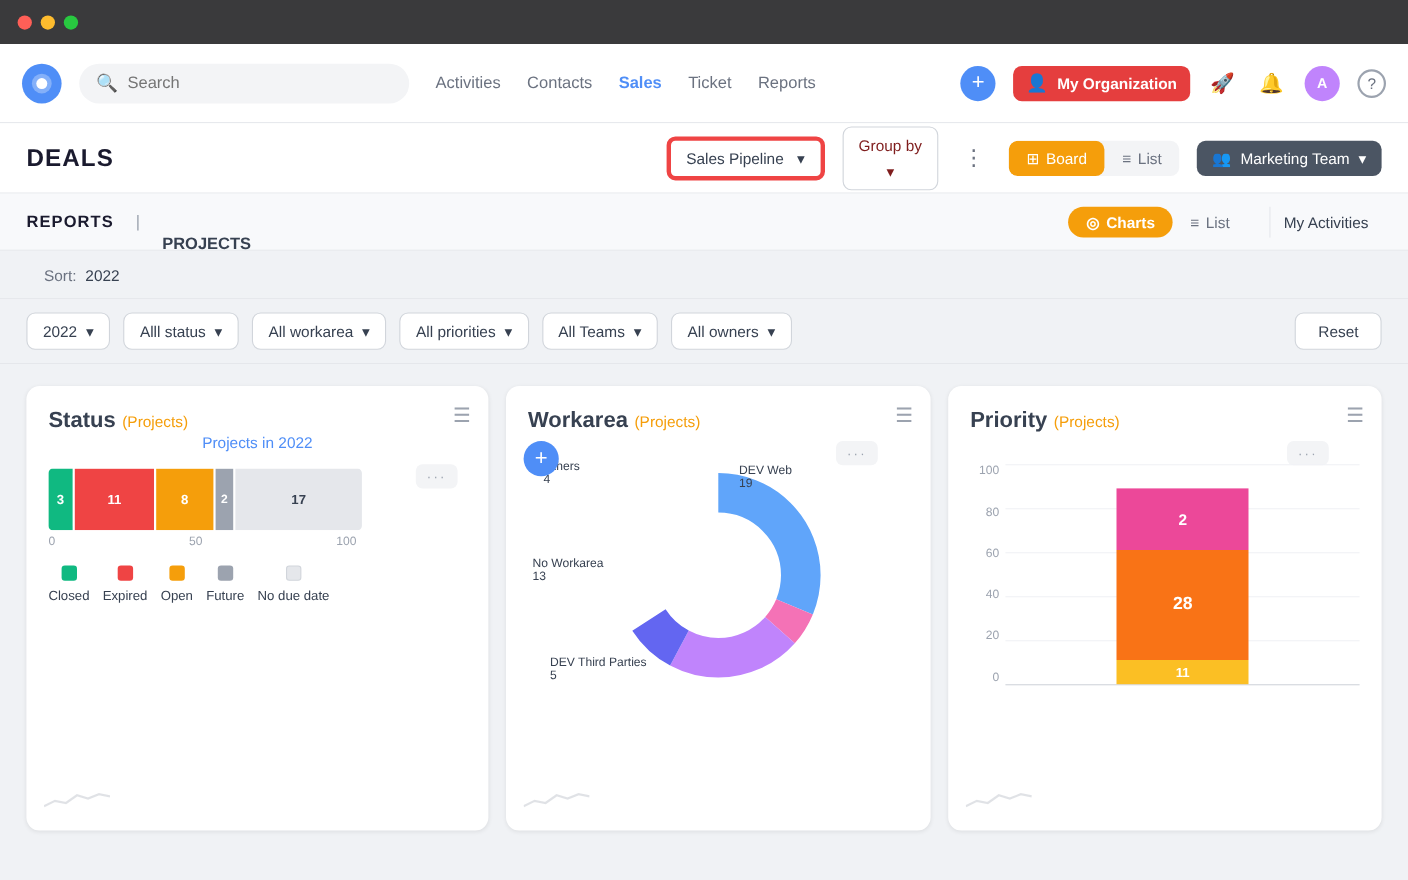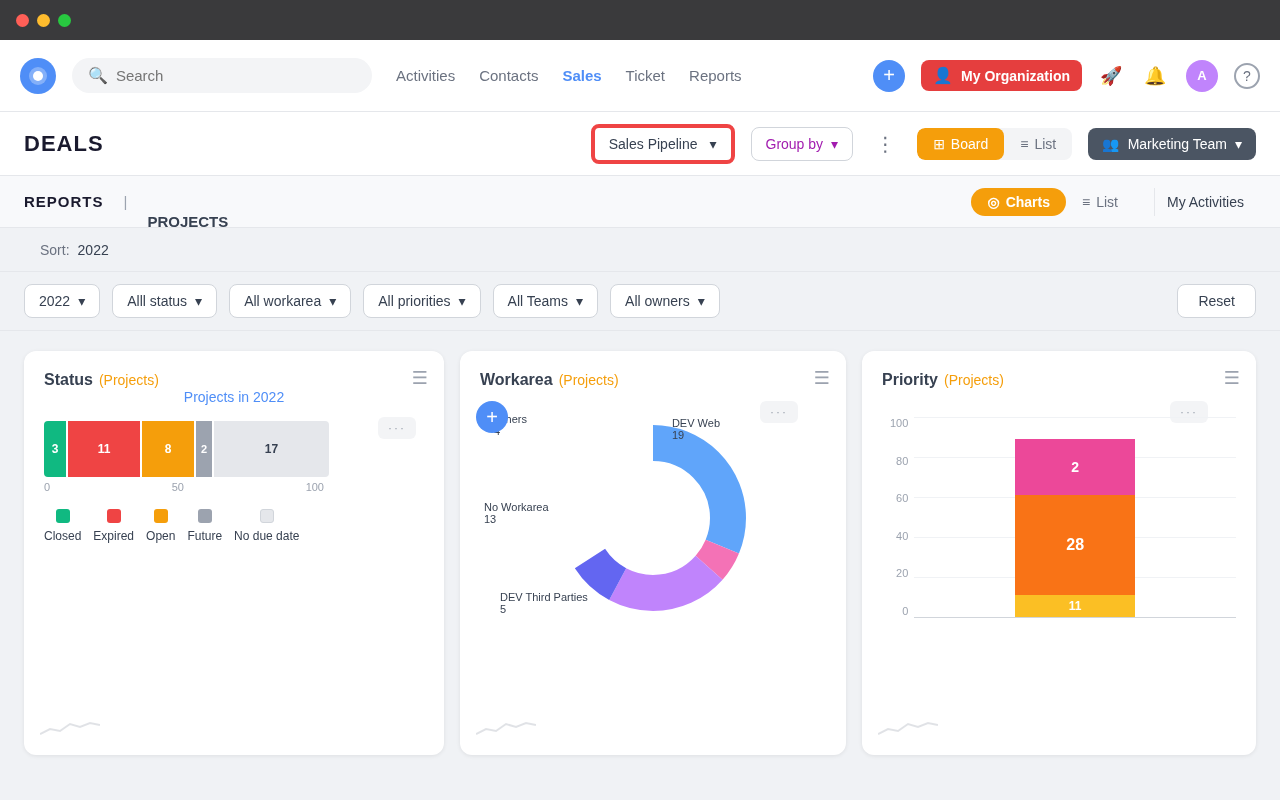--- a/index.html
+++ b/index.html
@@ -24,21 +24,21 @@
     .plus-btn { width: 32px; height: 32px; background: #4f8ef7; border-radius: 50%; display: flex; align-items: center; justify-content: center; color: white; font-size: 20px; cursor: pointer; }
     .org-btn { display: flex; align-items: center; gap: 8px; background: #e53e3e; border-radius: 8px; padding: 6px 12px; color: white; font-size: 14px; font-weight: 600; cursor: pointer; }
     .nav-icon { width: 28px; height: 28px; display: flex; align-items: center; justify-content: center; color: #6b7280; cursor: pointer; font-size: 18px; }
     .avatar { width: 32px; height: 32px; border-radius: 50%; background: #c084fc; display: flex; align-items: center; justify-content: center; color: white; font-size: 13px; font-weight: bold; overflow: hidden; cursor: pointer; }
 
     
     .deals-bar { background: #fff; height: 64px; display: flex; align-items: center; padding: 0 24px; gap: 16px; border-bottom: 1px solid #e5e7eb; }
     .deals-title { font-size: 22px; font-weight: 700; color: #1a1a2e; letter-spacing: 1px; }
     .deals-spacer { flex: 1; }
     .pipeline-select { display: flex; align-items: center; gap: 12px; border: 4px solid #ef4444; border-radius: 8px; padding: 8px 14px; font-size: 14px; color: #374151; background: #fff; cursor: pointer; }
-    .groupby-select { display: flex; align-items: center; gap: 8px; border: 1px solid #d1d5db; border-radius: 8px; padding: 8px 14px; font-size: 14px; color: #a21caf; background: #fff; cursor: pointer; }
+    .groupby-select { display: flex; align-items: center; gap: 8px; border: 1px solid #d1d5db; border-radius: 8px; padding: 8px 14px; font-size: 14px; color: #7f1d1d; background: #fff; cursor: pointer; flex-direction: column; }
     .dots-btn { width: 32px; height: 32px; display: flex; align-items: center; justify-content: center; color: #6b7280; cursor: pointer; font-size: 20px; }
     .view-toggle { display: flex; align-items: center; background: #f3f4f6; border-radius: 8px; overflow: hidden; }
     .view-btn { padding: 8px 16px; font-size: 14px; cursor: pointer; display: flex; align-items: center; gap: 6px; }
     .view-btn.active { background: #f59e0b; color: white; border-radius: 8px; }
     .view-btn.inactive { color: #6b7280; }
     .team-btn { display: flex; align-items: center; gap: 8px; background: #4b5563; border-radius: 8px; padding: 8px 14px; color: white; font-size: 14px; cursor: pointer; }
 
     
     .reports-bar { background: #f8f9fb; height: 52px; display: flex; align-items: center; padding: 0 24px; gap: 16px; border-bottom: 1px solid #e5e7eb; }
     .reports-label { font-size: 15px; font-weight: 700; color: #1a1a2e; letter-spacing: 1px; }
@@ -58,21 +58,21 @@
     
     .filters-bar { background: #f0f2f5; padding: 12px 24px; display: flex; align-items: center; gap: 12px; border-bottom: 1px solid #e5e7eb; }
     .filter-select { display: flex; align-items: center; gap: 8px; background: #fff; border: 1px solid #d1d5db; border-radius: 8px; padding: 8px 14px; font-size: 14px; color: #374151; cursor: pointer; }
     .reset-btn { background: #fff; border: 1px solid #d1d5db; border-radius: 8px; padding: 8px 20px; font-size: 14px; color: #374151; cursor: pointer; margin-left: auto; }
 
     
     .charts-grid { display: grid; grid-template-columns: 1fr 1fr 1fr; gap: 0; padding: 20px 24px; background: #f0f2f5; height: calc(800px - 40px - 72px - 64px - 52px - 44px - 64px - 20px); overflow: hidden; }
     .chart-card { background: #fff; border-radius: 12px; padding: 20px; position: relative; margin: 0 8px; box-shadow: 0 1px 4px rgba(0,0,0,0.08); }
 
     
-    .chart-title { font-size: 16px; font-weight: 600; color: #374151; }
+    .chart-title { font-size: 20px; font-weight: 600; color: #374151; }
     .chart-menu { position: absolute; top: 16px; right: 16px; color: #9ca3af; cursor: pointer; font-size: 18px; }
 
     .big-number { font-size: 52px; font-weight: 700; color: #4f8ef7; text-align: center; margin-top: 12px; line-height: 1; }
     .big-subtitle { font-size: 14px; color: #4f8ef7; text-align: center; margin-bottom: 16px; }
 
     .legend { display: flex; flex-wrap: wrap; gap: 12px; margin-top: 12px; }
     .legend-item { display: flex; align-items: center; gap: 6px; font-size: 12px; color: #374151; flex-direction: column; }
     .legend-dot { width: 14px; height: 14px; border-radius: 3px; }
   </style>
 </head>

